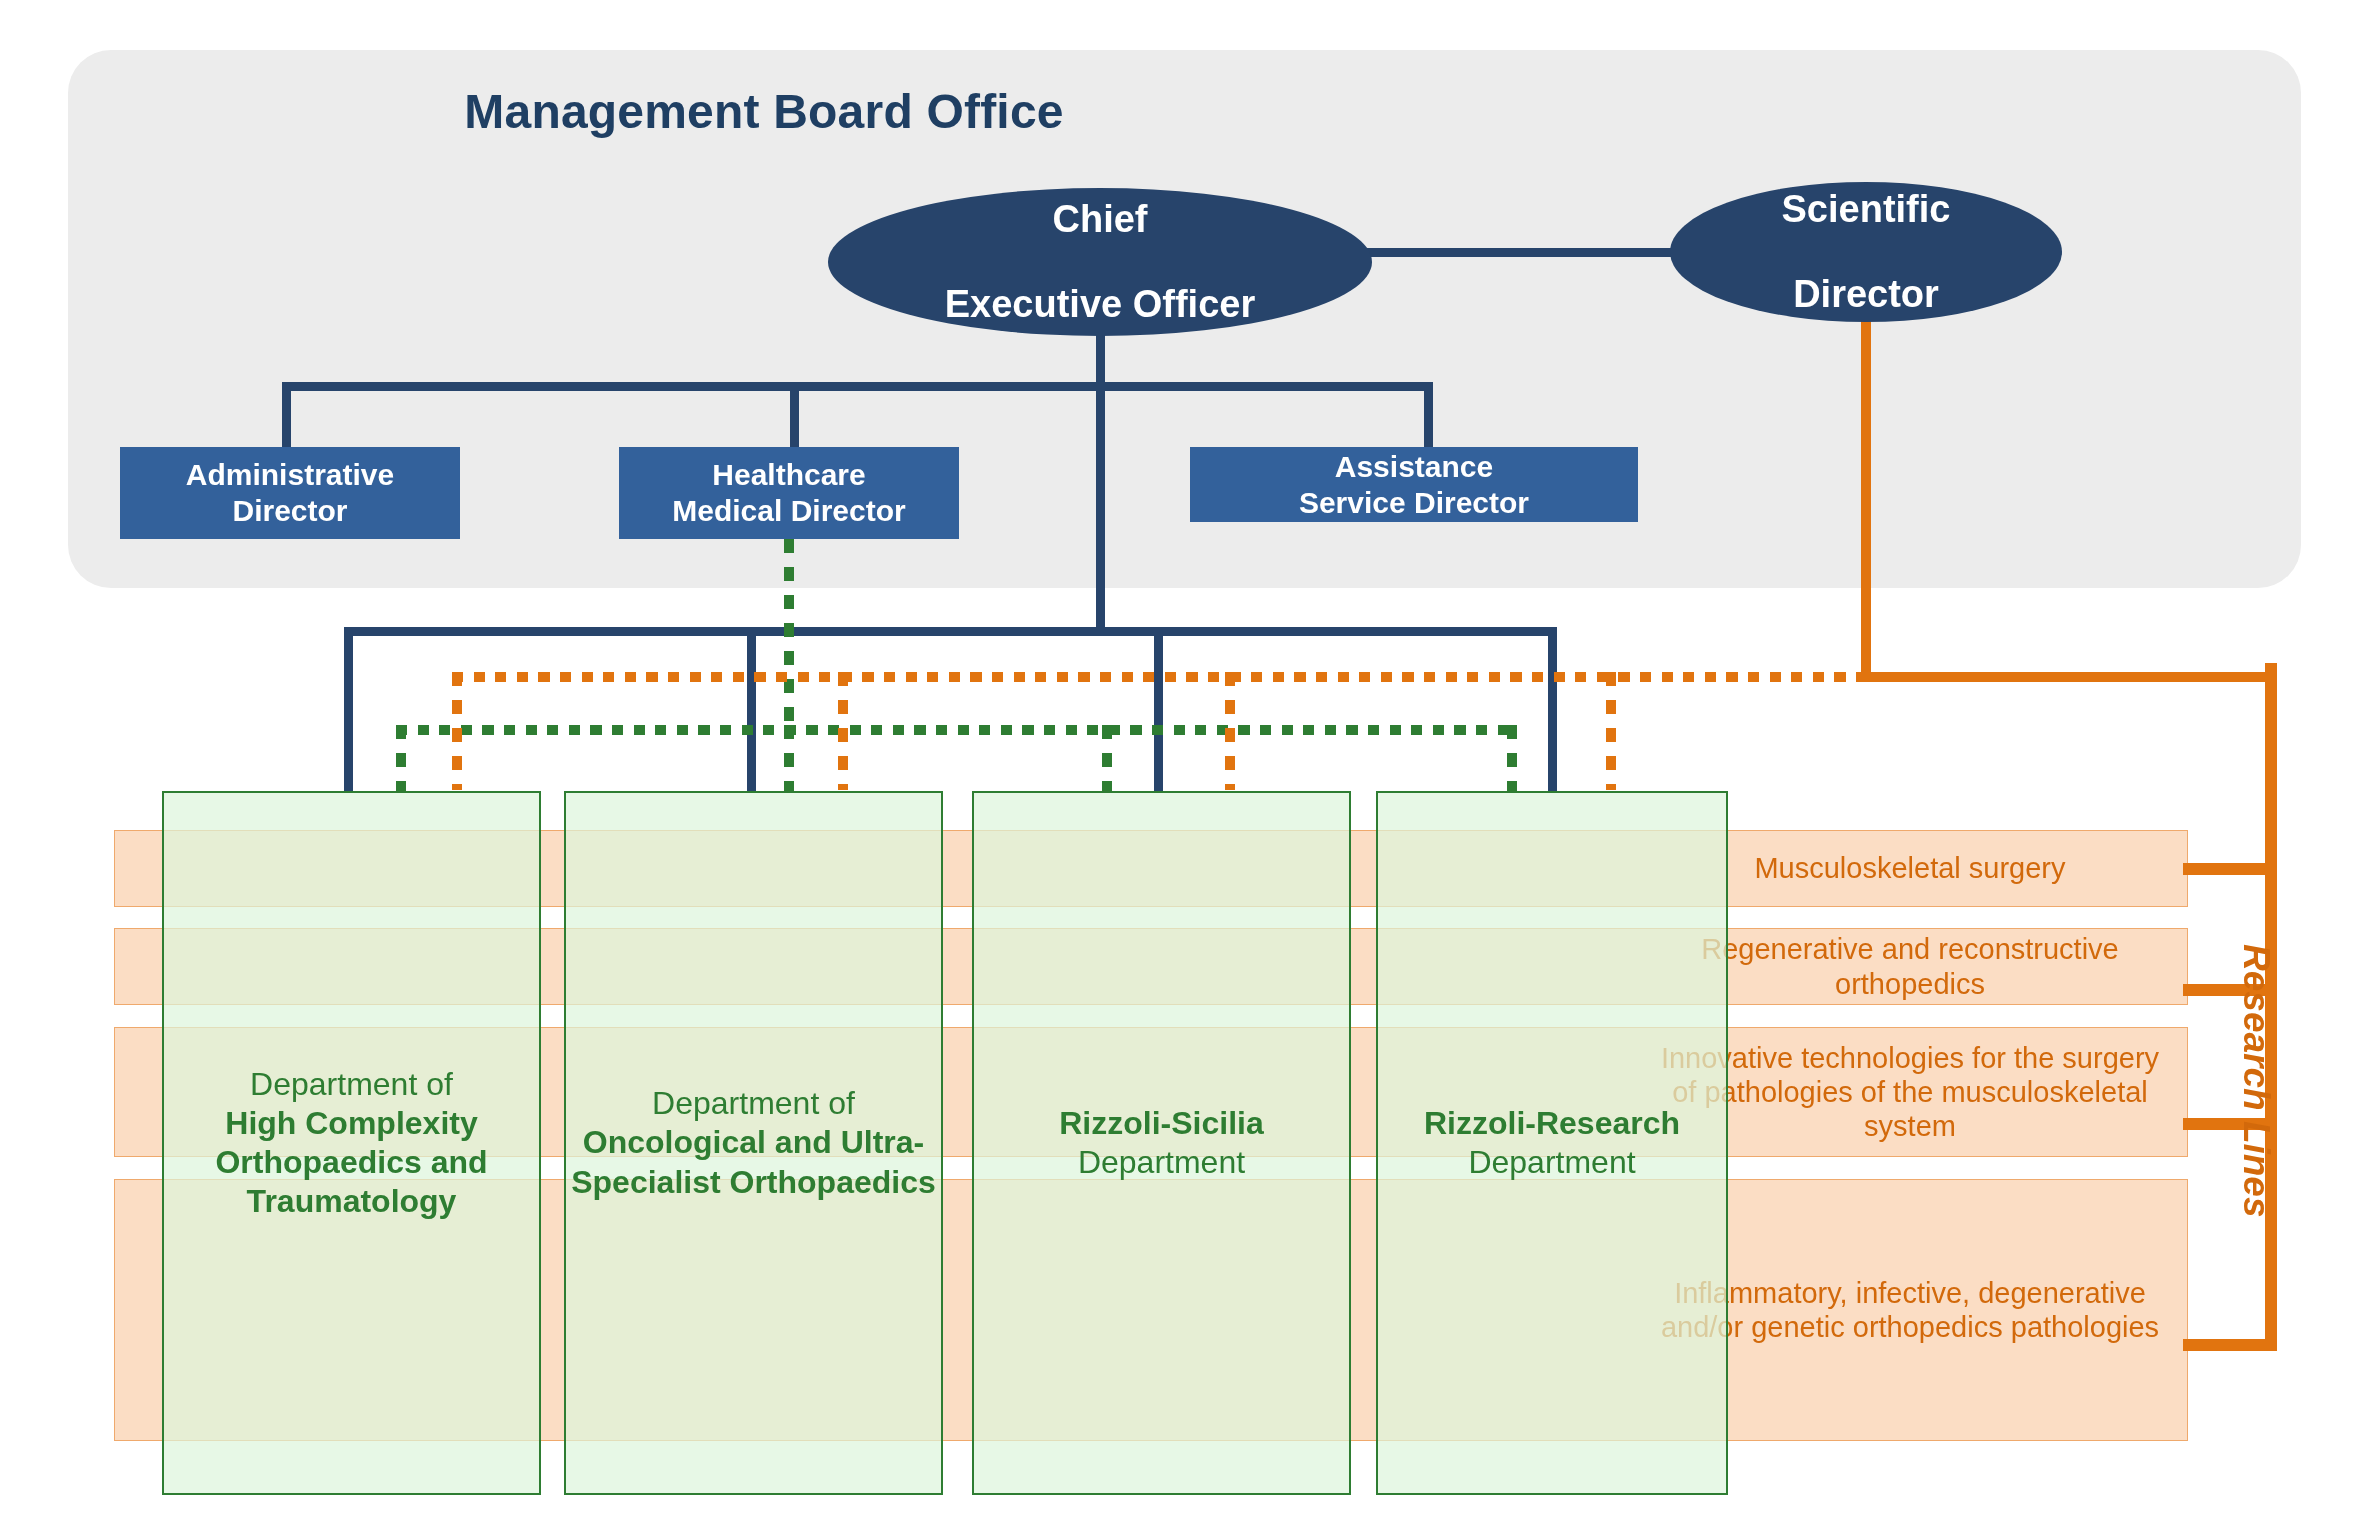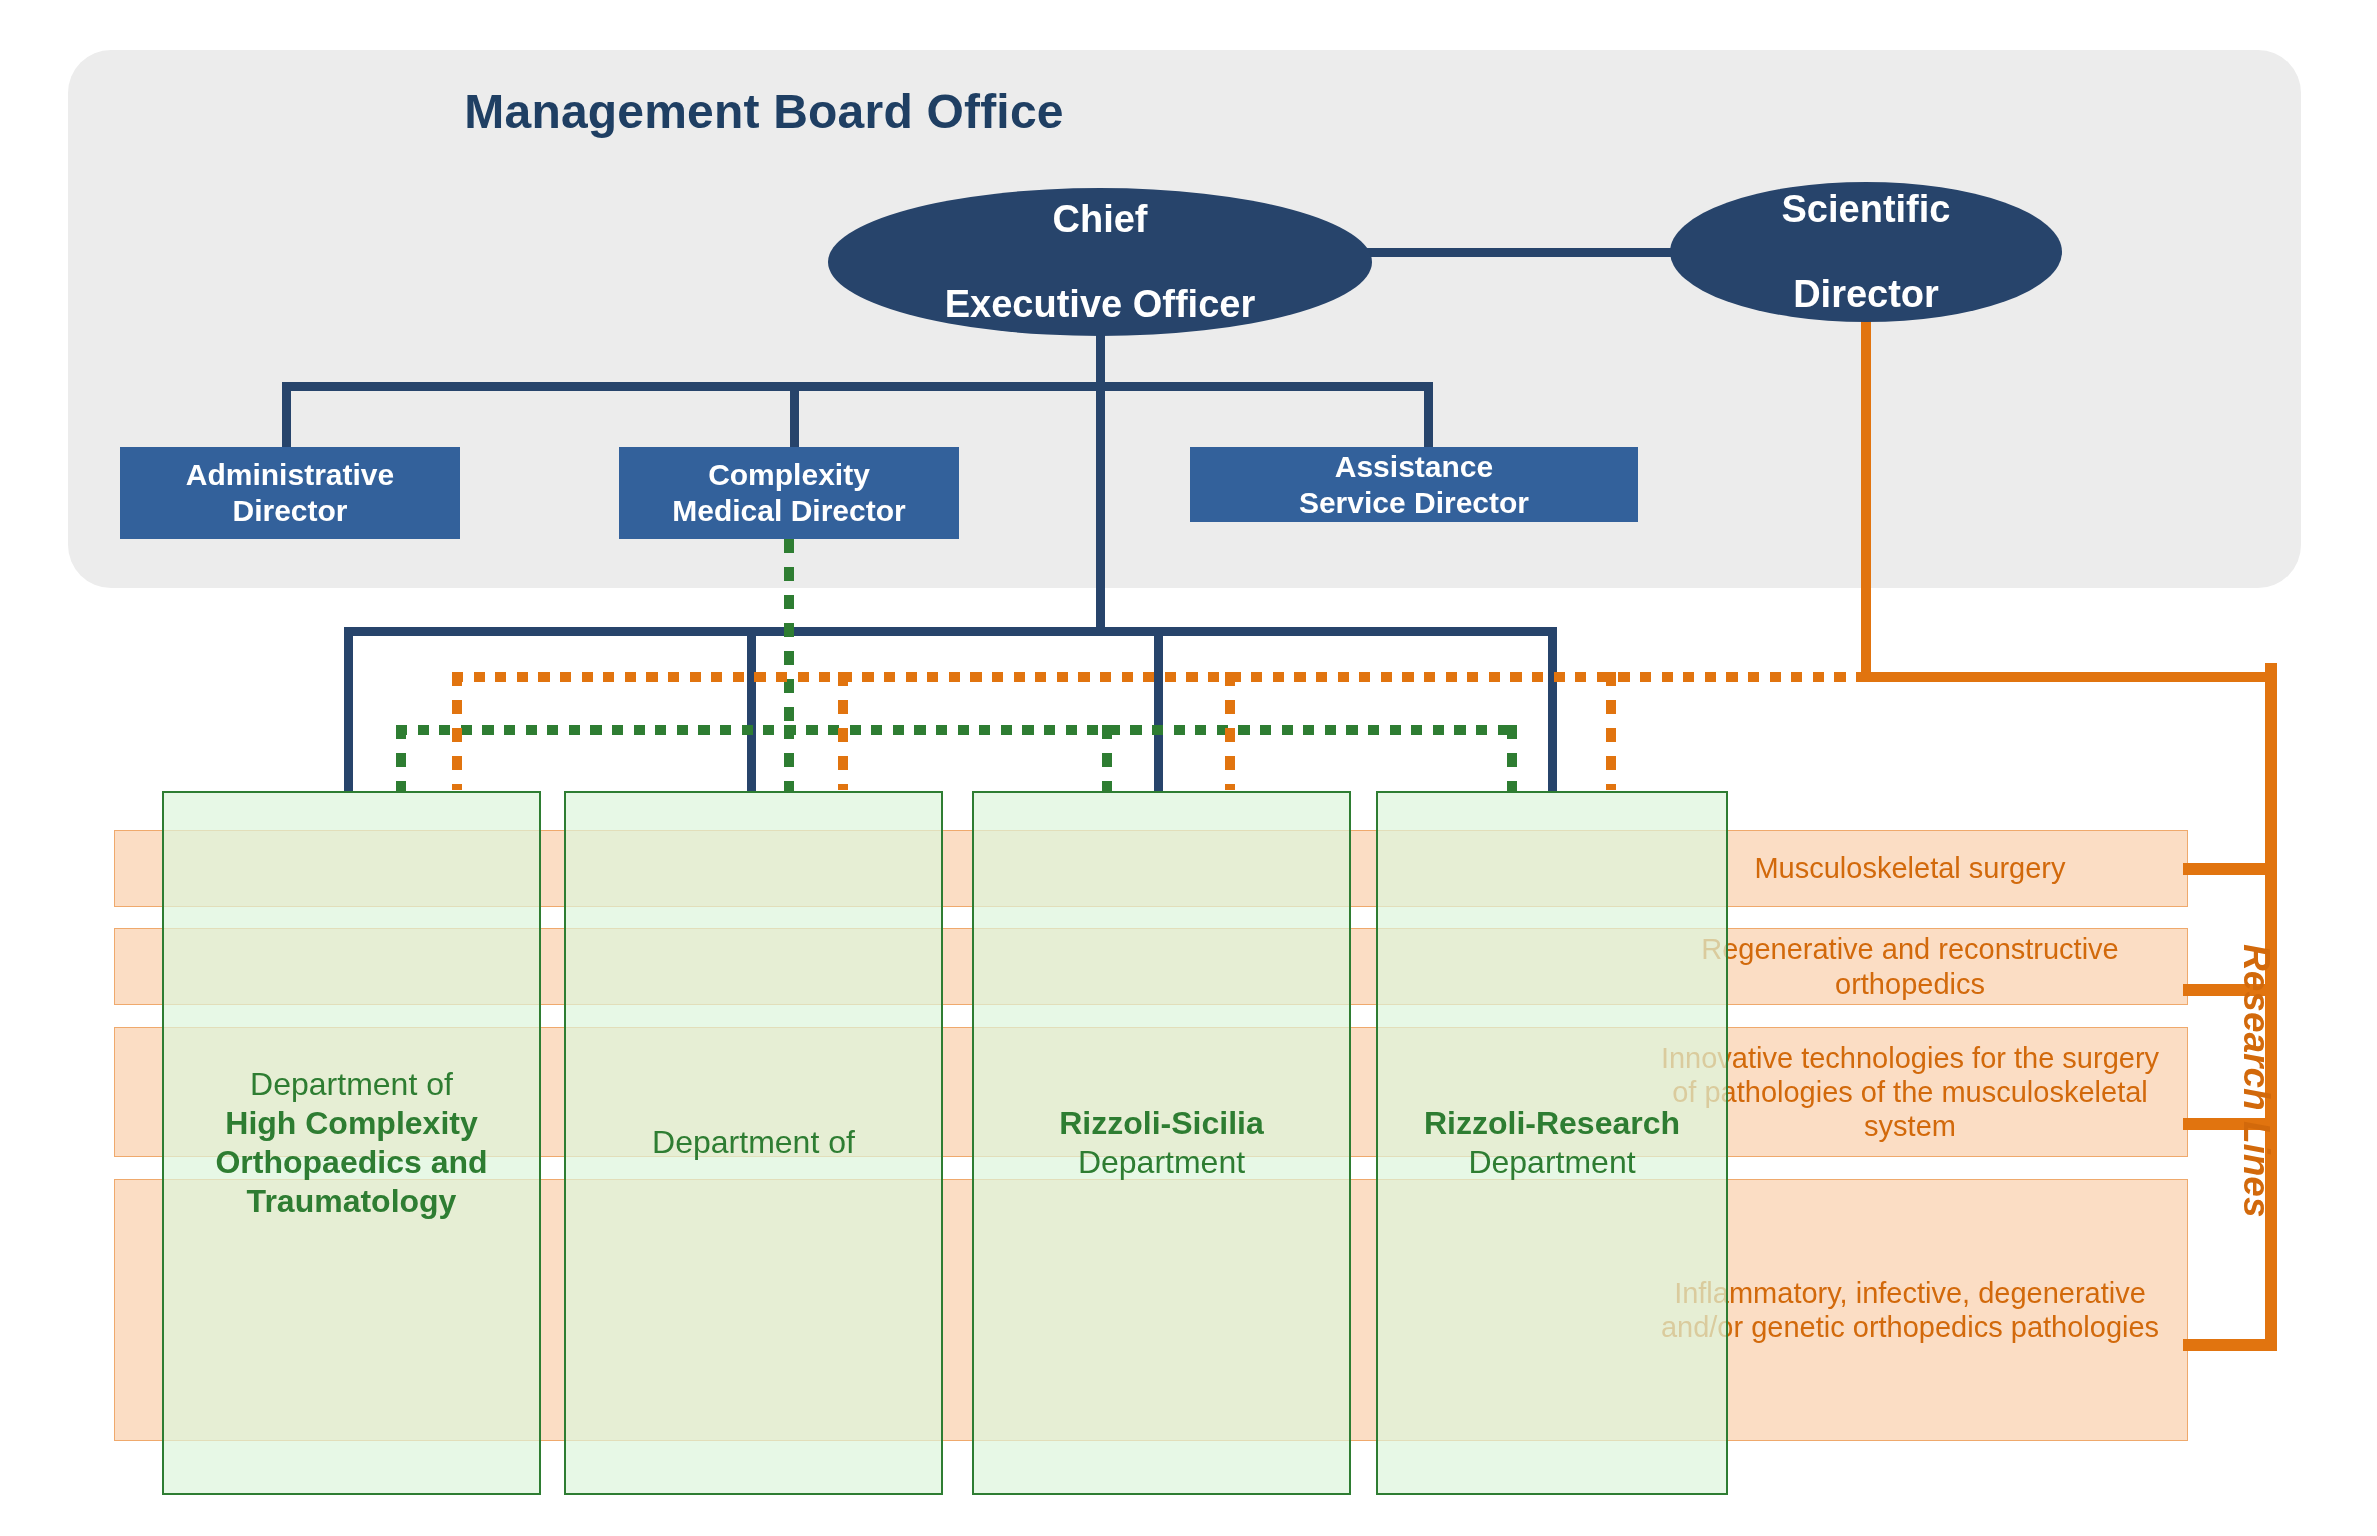--- a/index.html
+++ b/index.html
@@ -171,21 +171,21 @@
   </div>
 
   <div class="dir-box" id="dir-admin">
     <span>
       <span>Administrative</span><br>
       <span>Director</span>
     </span>
   </div>
   <div class="dir-box" id="dir-health">
     <span>
-      <span>Complexity</span><br>
+      <span>Healthcare</span><br>
       <span>Medical Director</span>
     </span>
   </div>
   <div class="dir-box" id="dir-assist">
     <span>
       <span>Assistance</span><br>
       <span>Service Director</span>
     </span>
   </div>
 
@@ -204,20 +204,21 @@
 
   <div class="dept-box" id="dept-1">
     <div class="dept-text">
       <span class="lead">Department of</span><br>
       <span class="strong">High Complexity Orthopaedics and Traumatology</span>
     </div>
   </div>
   <div class="dept-box" id="dept-2">
     <div class="dept-text">
       <span class="lead">Department of</span><br>
+      <span class="strong">Oncological and Ultra-Specialist Orthopaedics</span>
     </div>
   </div>
   <div class="dept-box" id="dept-3">
     <div class="dept-text">
       <span class="strong">Rizzoli-Sicilia</span><br>
       <span class="lead">Department</span>
     </div>
   </div>
   <div class="dept-box" id="dept-4">
     <div class="dept-text">

